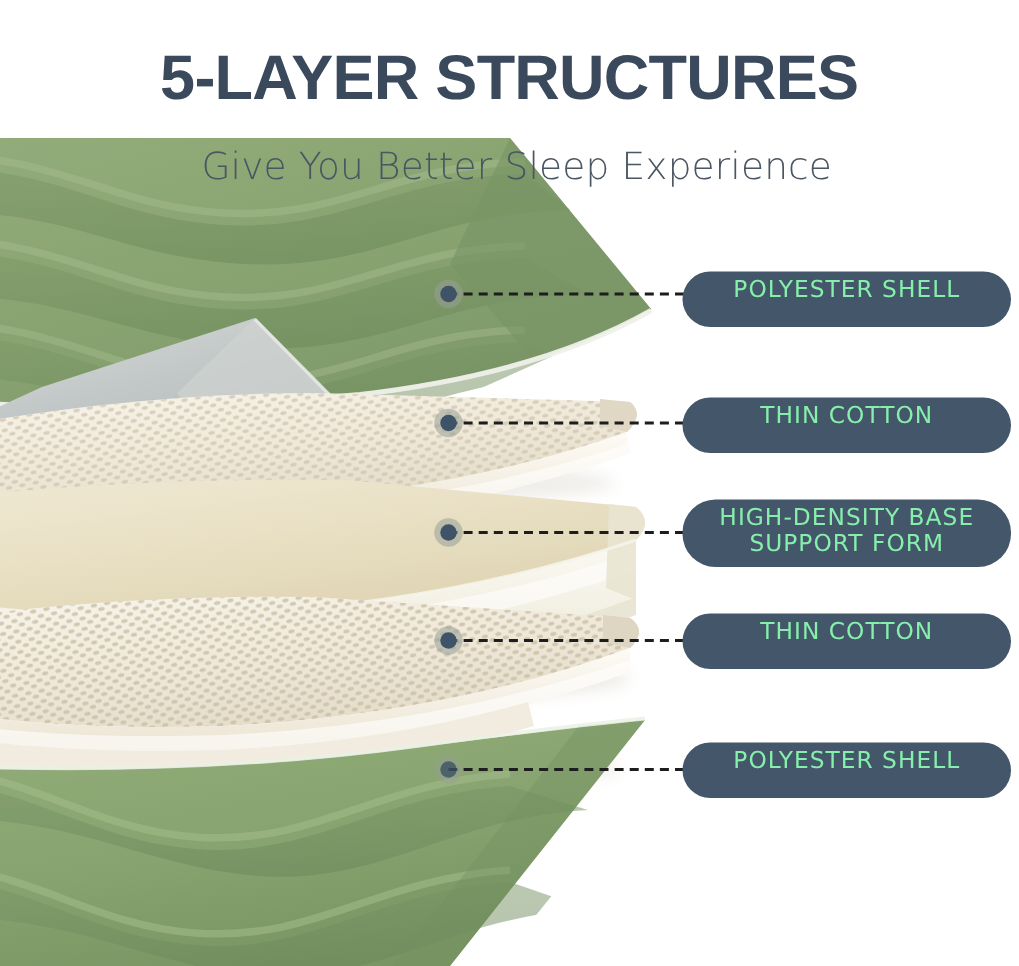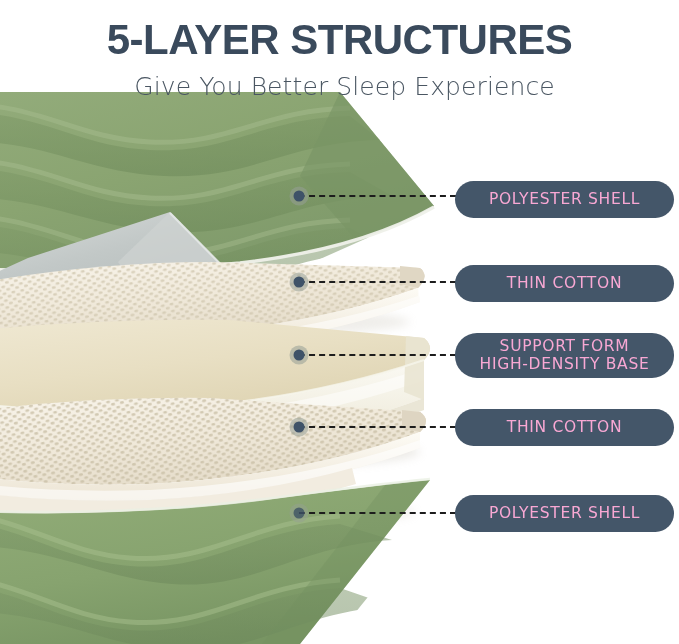--- a/index.html
+++ b/index.html
@@ -18,21 +18,21 @@
 
   
   #header {
     position: absolute;
     top: 0; left: 0;
     width: 679px;
     text-align: center;
     z-index: 40;
   }
   #title {
-    margin: 4px;
+    margin: 16px;
     padding-top: 14px;
     font-size: 42px;
     font-weight: bold;
     letter-spacing: -0.5px;
     color: #3a4a5c;
     line-height: 1.05;
     font-family: "Liberation Sans", sans-serif;
   }
   #subtitle {
     margin: 0;
@@ -96,23 +96,23 @@
     width: 679px; height: 644px;
     z-index: 30;
   }
   .pill {
     position: absolute;
     left: 455px;
     width: 219px;
     box-sizing: border-box;
     background: #445669;
     border-radius: 22px;
-    color: #f9a8d4;
+    color: #86efac;
     display: flex;
-    align-items: center;
+    align-items: flex-start;
     justify-content: center;
     text-align: center;
     font-size: 15.5px;
     letter-spacing: 0.7px;
     line-height: 1.12;
     font-family: "DejaVu Sans", sans-serif;
     padding: 4px 14px;
   }
   .pill-1 { top: 181px; height: 37px; }
   .pill-2 { top: 265px; height: 37px; }
@@ -313,22 +313,22 @@
 
   <div id="labels">
     <div class="pill pill-1">
       <span>POLYESTER SHELL</span>
     </div>
     <div class="pill pill-2">
       <span>THIN COTTON</span>
     </div>
     <div class="pill pill-3">
       <div>
+        <span>HIGH-DENSITY BASE</span>
         <span>SUPPORT FORM</span>
-        <span>HIGH-DENSITY BASE</span>
       </div>
     </div>
     <div class="pill pill-4">
       <span>THIN COTTON</span>
     </div>
     <div class="pill pill-5">
       <span>POLYESTER SHELL</span>
     </div>
   </div>
 

